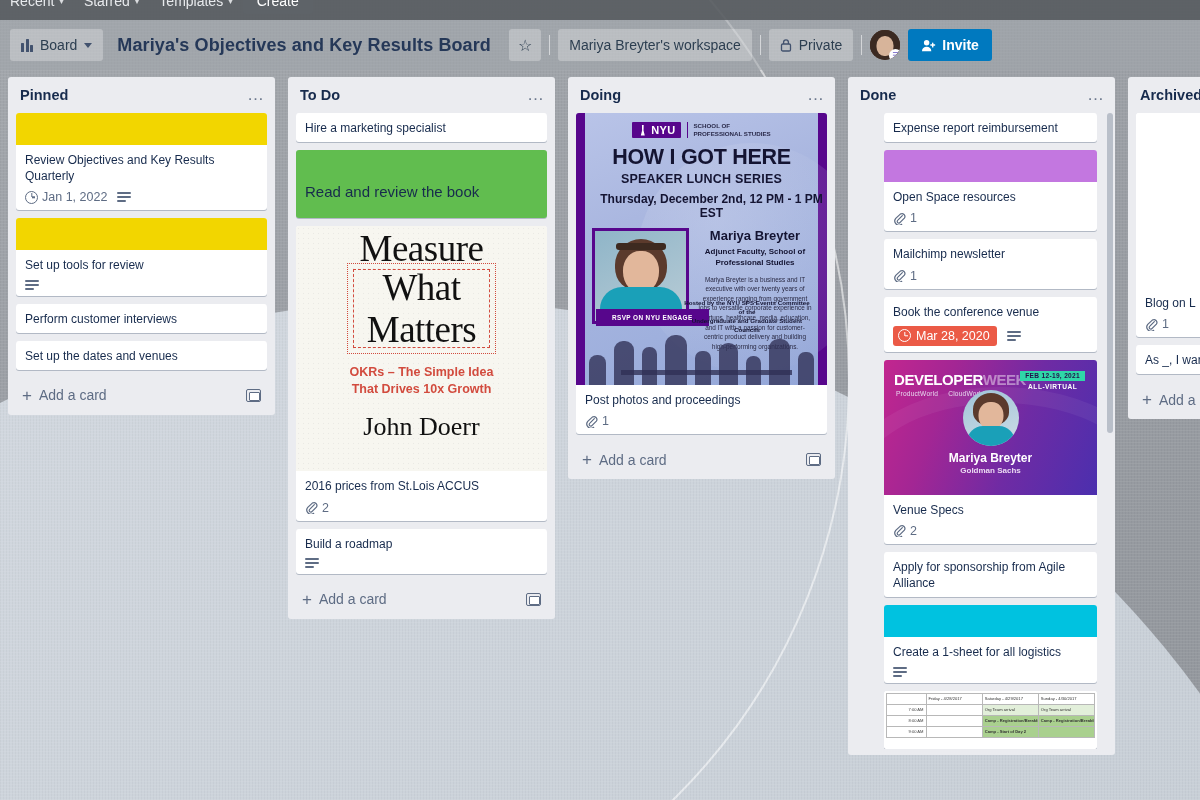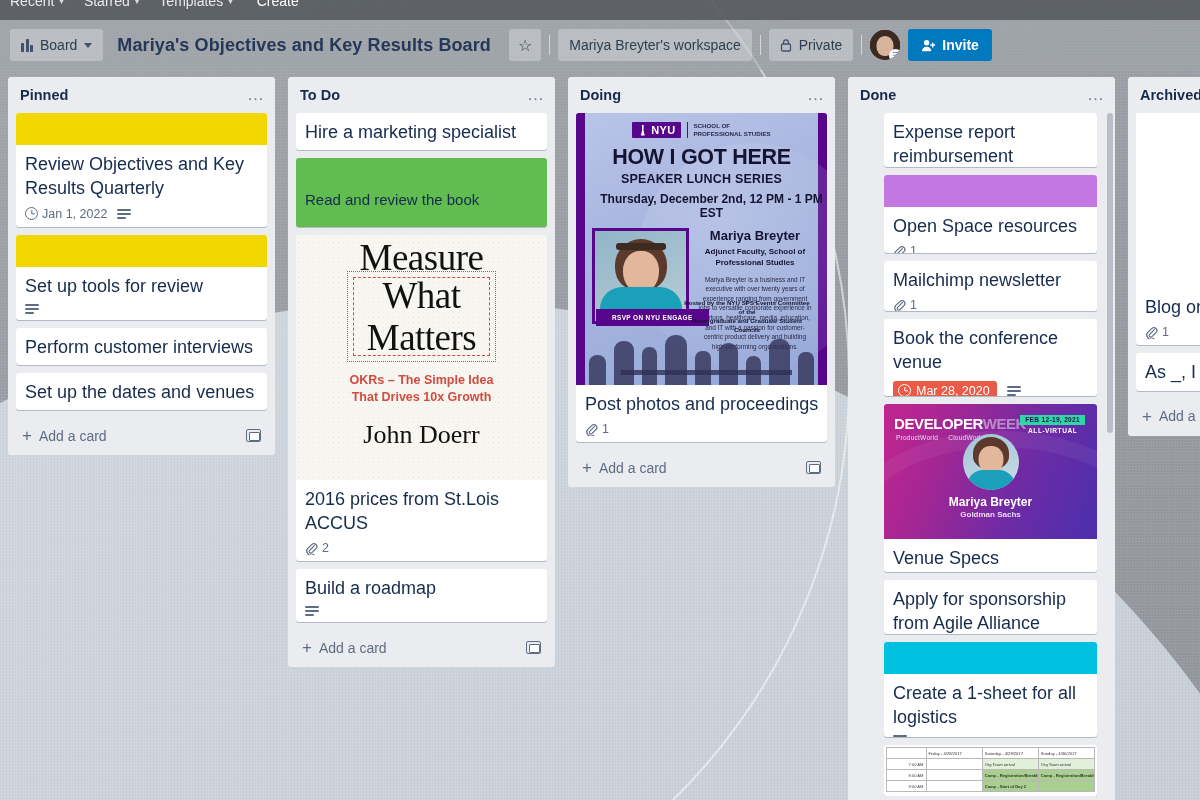--- a/index.html
+++ b/index.html
@@ -194,21 +194,21 @@
     background: #fff;
     border-radius: 3px;
     box-shadow: 0 1px 0 rgba(9,30,66,.25);
     overflow: hidden;
   }
   .card-label {
     height: 32px;
   }
   .card-body { padding: 7px 8px 6px 9px; }
   .card-title {
-    font-size: 18px; color: #172b4d; line-height: 1.35;
+    font-size: 12px; color: #172b4d; line-height: 1.35;
   }
   .card-badges {
     display: flex; align-items: center; gap: 10px;
     margin-top: 6px;
     color: #5e6c84; font-size: 12.5px;
   }
   .badge-item { display: flex; align-items: center; gap: 4px; }
   .due-badge {
     background: #eb5a46;
     color: #fff;

